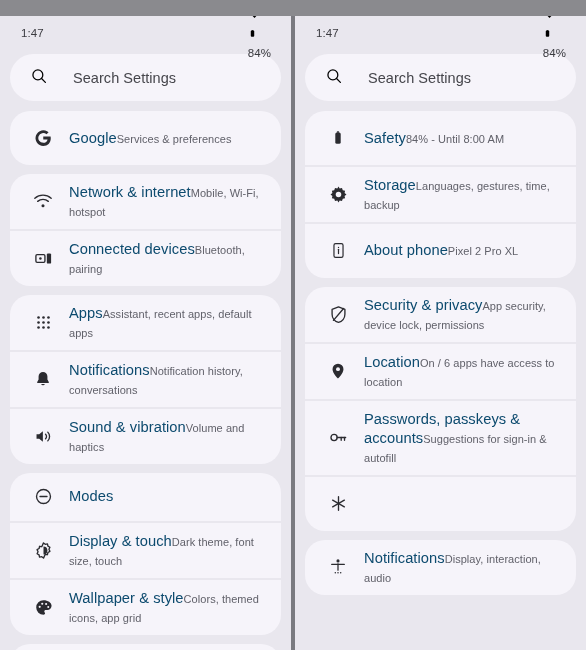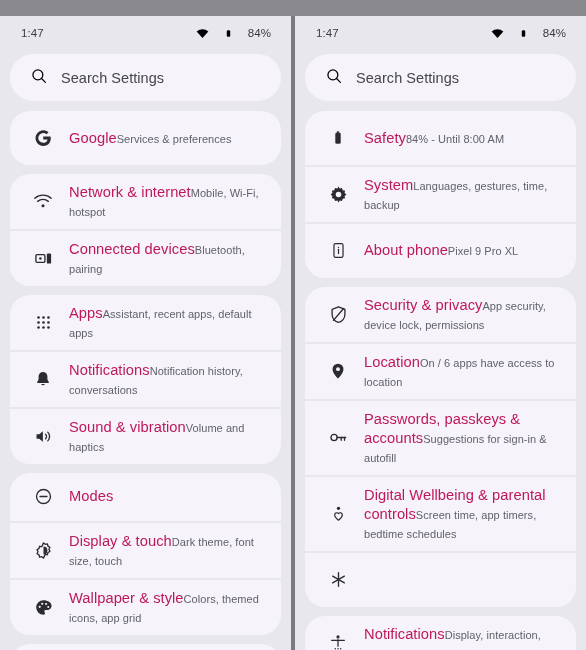--- a/index.html
+++ b/index.html
@@ -19,29 +19,29 @@
   .divider{width:4px;height:650px;background:#7a7a80;flex:0 0 4px;}
 
   
   .statusbar{
     height:34px;
     display:flex;align-items:center;justify-content:space-between;
     padding:0 20px 0 21px;
     box-sizing:border-box;
   }
   .clock{font-size:11.5px;color:#3b3b40;letter-spacing:.1px;}
-  .status-right{display:flex;align-items:center;gap:15px;}
+  .status-right{display:flex;align-items:flex-start;gap:7px;flex-direction:column;}
   .status-right svg{display:block;}
   .battery-pct{font-size:11.5px;color:#3b3b40;letter-spacing:.1px;}
 
   
   .search-wrap{padding:4px 10px 10px 10px;}
   .searchbar{
     height:47px;border-radius:26px;background:#f6f4fa;
-    display:flex;align-items:center;gap:13px;padding:0 20px;
+    display:flex;align-items:center;gap:25px;padding:0 20px;
     box-sizing:border-box;
   }
   .searchbar .s-ico{flex:0 0 auto;display:block;}
   .search-text{font-size:14.5px;color:#45454b;letter-spacing:.05px;}
 
   
   .list{padding:0 10px;}
   .group{margin-bottom:9px;}
   .row{
     background:#f6f4fa;
@@ -54,21 +54,21 @@
   .group .row:first-child{border-top-left-radius:20px;border-top-right-radius:20px;}
   .group .row:last-child{border-bottom-left-radius:20px;border-bottom-right-radius:20px;margin-bottom:0;}
   .group .row.single{border-radius:20px;}
   .ico{
     flex:0 0 34px;width:34px;height:30px;
     display:flex;align-items:center;justify-content:center;
     color:#2b2b30;
   }
   .ico svg{display:block;}
   .txt{margin-left:9px;min-width:0;}
-  .ttl{font-size:14.7px;color:#be185d;line-height:1.22;letter-spacing:.05px;text-align:center;}
+  .ttl{font-size:14.7px;color:#0c4a6e;line-height:1.22;letter-spacing:.05px;text-align:center;}
   .sub{font-size:11px;color:#61616a;line-height:1.28;margin-top:2px;letter-spacing:.05px;}
   .row.tall{min-height:54px;}
 
   
   .home-indicator{
     position:absolute;left:50%;transform:translateX(-50%);
     bottom:7px;width:118px;height:4px;border-radius:3px;
     background:#5d5d64;
   }
 </style>
@@ -270,31 +270,31 @@
             </span>
             <span class="txt"><span class="ttl">Safety</span><span class="sub">84% - Until 8:00 AM</span></span>
           </div>
           <div class="row tall">
             <span class="ico">
               <svg width="19" height="19" viewBox="0 0 24 24">
                 <path d="M12 1.9l1.5 2.5 2.9-.6 1 2.8 2.9.6-.6 2.9 2.4 1.9-2.4 1.9.6 2.9-2.9.6-1 2.8-2.9-.6L12 22.1l-1.5-2.5-2.9.6-1-2.8-2.9-.6.6-2.9L1.9 12l2.4-1.9-.6-2.9 2.9-.6 1-2.8 2.9.6Z" fill="currentColor"></path>
                 <circle cx="12" cy="12" r="3.5" fill="#f6f4fa"></circle>
               </svg>
             </span>
-            <span class="txt"><span class="ttl">System</span><span class="sub">Languages, gestures, time, backup</span></span>
+            <span class="txt"><span class="ttl">Storage</span><span class="sub">Languages, gestures, time, backup</span></span>
           </div>
           <div class="row tall">
             <span class="ico">
               <svg width="17" height="17" viewBox="0 0 24 24">
                 <rect x="5.6" y="2.4" width="12.8" height="19.2" rx="2.3" stroke="currentColor" fill="none" stroke-width="1.7" stroke-linecap="round" stroke-linejoin="round"></rect>
                 <circle cx="12" cy="7.6" r="0.95" fill="currentColor"></circle>
                 <line x1="12" y1="10.4" x2="12" y2="16.4" stroke="currentColor" fill="none" stroke-width="1.7" stroke-linecap="round" stroke-linejoin="round"></line>
               </svg>
             </span>
-            <span class="txt"><span class="ttl">About phone</span><span class="sub">Pixel 9 Pro XL</span></span>
+            <span class="txt"><span class="ttl">About phone</span><span class="sub">Pixel 2 Pro XL</span></span>
           </div>
         </div>
         <div class="group">
           <div class="row tall">
             <span class="ico">
               <svg width="19" height="19" viewBox="0 0 24 24">
                 <path d="M12 2.3 3.9 5.6v6.2c0 5 3.4 9.1 8.1 10.2 4.7-1.1 8.1-5.2 8.1-10.2V5.6Z" stroke="currentColor" fill="none" stroke-width="1.7" stroke-linecap="round" stroke-linejoin="round"></path>
                 <line x1="5.6" y1="19.4" x2="18.4" y2="4.4" stroke="currentColor" fill="none" stroke-width="1.7" stroke-linecap="round" stroke-linejoin="round"></line>
               </svg>
             </span>
@@ -312,29 +312,20 @@
           <div class="row tall">
             <span class="ico">
               <svg width="19" height="19" viewBox="0 0 24 24">
                 <circle cx="6.4" cy="12" r="3.9" stroke="currentColor" fill="none" stroke-width="1.7" stroke-linecap="round" stroke-linejoin="round"></circle>
                 <line x1="10.3" y1="12" x2="21" y2="12" stroke="currentColor" fill="none" stroke-width="1.7" stroke-linecap="round" stroke-linejoin="round"></line>
                 <line x1="15.4" y1="12" x2="15.4" y2="15.6" stroke="currentColor" fill="none" stroke-width="1.7" stroke-linecap="round" stroke-linejoin="round"></line>
                 <line x1="19.6" y1="12" x2="19.6" y2="15.6" stroke="currentColor" fill="none" stroke-width="1.7" stroke-linecap="round" stroke-linejoin="round"></line>
               </svg>
             </span>
             <span class="txt"><span class="ttl">Passwords, passkeys &amp; accounts</span><span class="sub">Suggestions for sign-in &amp; autofill</span></span>
-          </div>
-          <div class="row tall">
-            <span class="ico">
-              <svg width="17" height="17" viewBox="0 0 24 24">
-                <circle cx="12" cy="4.6" r="2.3" fill="currentColor"></circle>
-                <path d="M12 21.4c-1.6-1.3-5.4-4.1-5.4-7.4a3 3 0 0 1 5.4-1.8 3 3 0 0 1 5.4 1.8c0 3.3-3.8 6.1-5.4 7.4Z" stroke="currentColor" fill="none" stroke-width="1.7" stroke-linecap="round" stroke-linejoin="round"></path>
-              </svg>
-            </span>
-            <span class="txt"><span class="ttl">Digital Wellbeing &amp; parental controls</span><span class="sub">Screen time, app timers, bedtime schedules</span></span>
           </div>
           <div class="row tall">
             <span class="ico">
               <svg width="19" height="19" viewBox="0 0 24 24">
                 <g stroke="currentColor" fill="none" stroke-width="1.7" stroke-linecap="round" stroke-linejoin="round">
                   <line x1="12" y1="3.4" x2="12" y2="20.6"></line>
                   <line x1="4.6" y1="7.7" x2="19.4" y2="16.3"></line>
                   <line x1="19.4" y1="7.7" x2="4.6" y2="16.3"></line>
                 </g>
               </svg>

